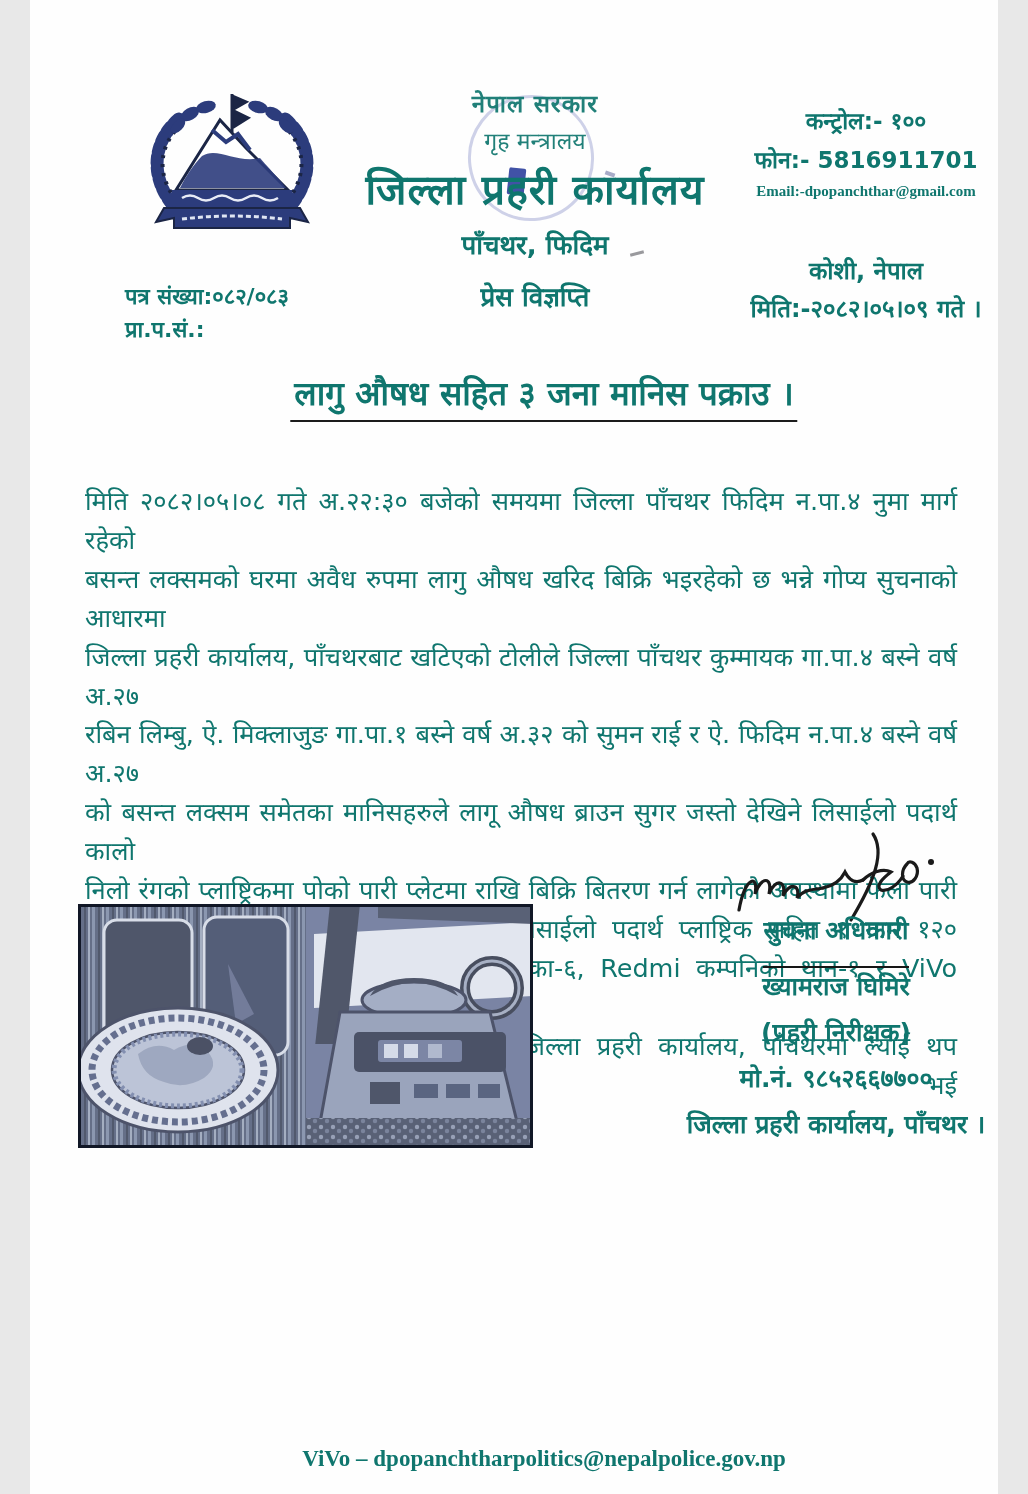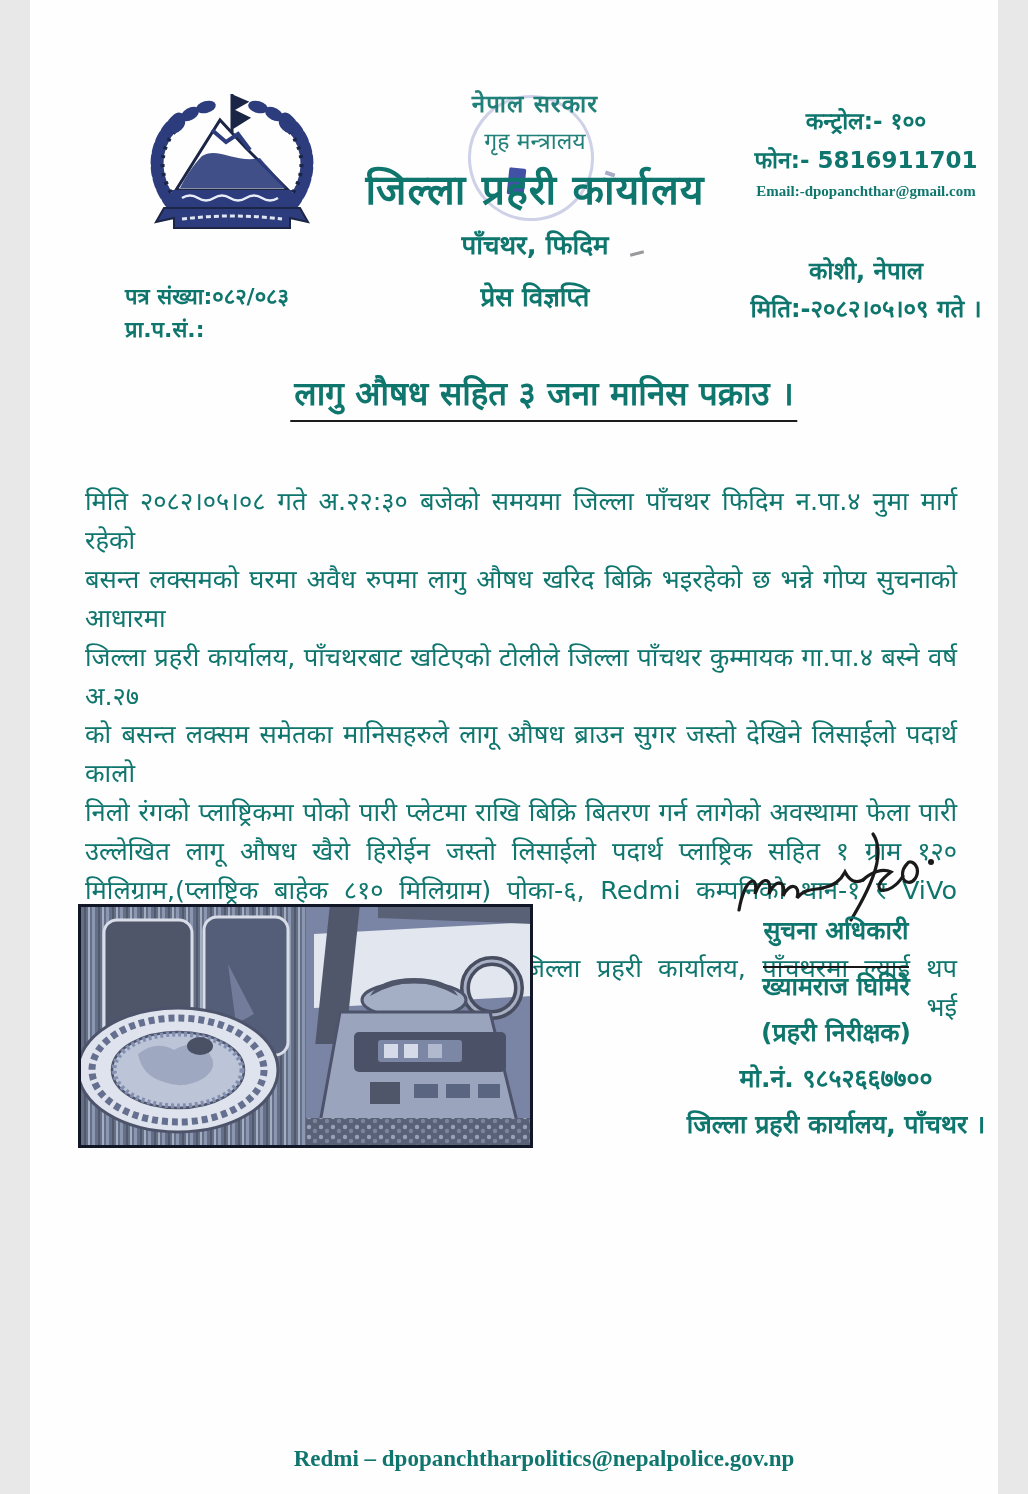--- a/index.html
+++ b/index.html
@@ -112,20 +112,21 @@
 
   <div class="abs letter-no">पत्र संख्या:०८२/०८३</div>
   <div class="abs ref-no">प्रा.प.सं.:</div>
 
   <div class="abs subject">लागु औषध सहित ३ जना मानिस पक्राउ ।</div>
 
   <div class="abs body-text">
     <div class="bline jfull">मिति २०८२।०५।०८ गते अ.२२:३० बजेको समयमा जिल्ला पाँचथर फिदिम न.पा.४ नुमा मार्ग रहेको</div>
     <div class="bline jfull">बसन्त लक्समको घरमा अवैध रुपमा लागु औषध खरिद बिक्रि भइरहेको छ भन्ने गोप्य सुचनाको आधारमा</div>
     <div class="bline jfull">जिल्ला प्रहरी कार्यालय, पाँचथरबाट खटिएको टोलीले जिल्ला पाँचथर कुम्मायक गा.पा.४ बस्ने वर्ष अ.२७</div>
+    <div class="bline jfull">रबिन लिम्बु, ऐ. मिक्लाजुङ गा.पा.१ बस्ने वर्ष अ.३२ को सुमन राई र ऐ. फिदिम न.पा.४ बस्ने वर्ष अ.२७</div>
     <div class="bline jfull">को बसन्त लक्सम समेतका मानिसहरुले लागू औषध ब्राउन सुगर जस्तो देखिने लिसाईलो पदार्थ कालो</div>
     <div class="bline jfull">निलो रंगको प्लाष्ट्रिकमा पोको पारी प्लेटमा राखि बिक्रि बितरण गर्न लागेको अवस्थामा फेला पारी</div>
     <div class="bline jfull">उल्लेखित लागू औषध खैरो हिरोईन जस्तो लिसाईलो पदार्थ प्लाष्ट्रिक सहित १ ग्राम १२०</div>
     <div class="bline jfull">मिलिग्राम,(प्लाष्ट्रिक बाहेक ८१० मिलिग्राम) पोका-६, Redmi कम्पनिको थान-१ र ViVo कम्पनीको</div>
     <div class="bline jfull">थान-१ मोबाईल सहित बरामद भएको हुँदा जिल्ला प्रहरी कार्यालय, पाँचथरमा ल्याई थप अनुसन्धान भई</div>
     <div class="bline">रहेको ।</div>
   </div>
 
   <div class="abs sig-svg">
     <svg width="215" height="100" viewBox="0 0 215 100">
@@ -204,15 +205,15 @@
       <rect x="400" y="180" width="22" height="14" fill="#2c3a5e"></rect>
 
       <rect x="228" y="214" width="227" height="30" fill="url(#dots)"></rect>
 
       <rect x="0" y="0" width="455" height="244" filter="url(#grain)" opacity="0.22" fill="#ffffff"></rect>
 
       <rect x="1.5" y="1.5" width="452" height="241" fill="none" stroke="#111726" stroke-width="3"></rect>
     </svg>
   </div>
 
-  <div class="abs footer-email">Redmi – dpopanchtharpolitics@nepalpolice.gov.np</div>
+  <div class="abs footer-email">ViVo – dpopanchtharpolitics@nepalpolice.gov.np</div>
 
 </div>
 
 </body></html>

